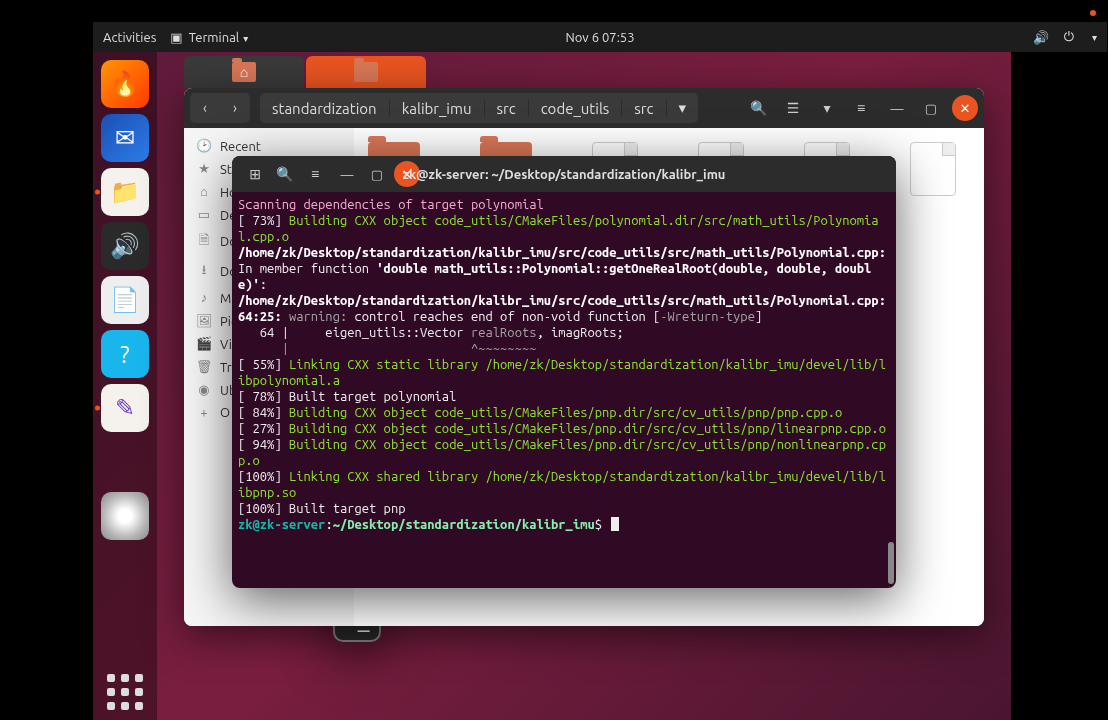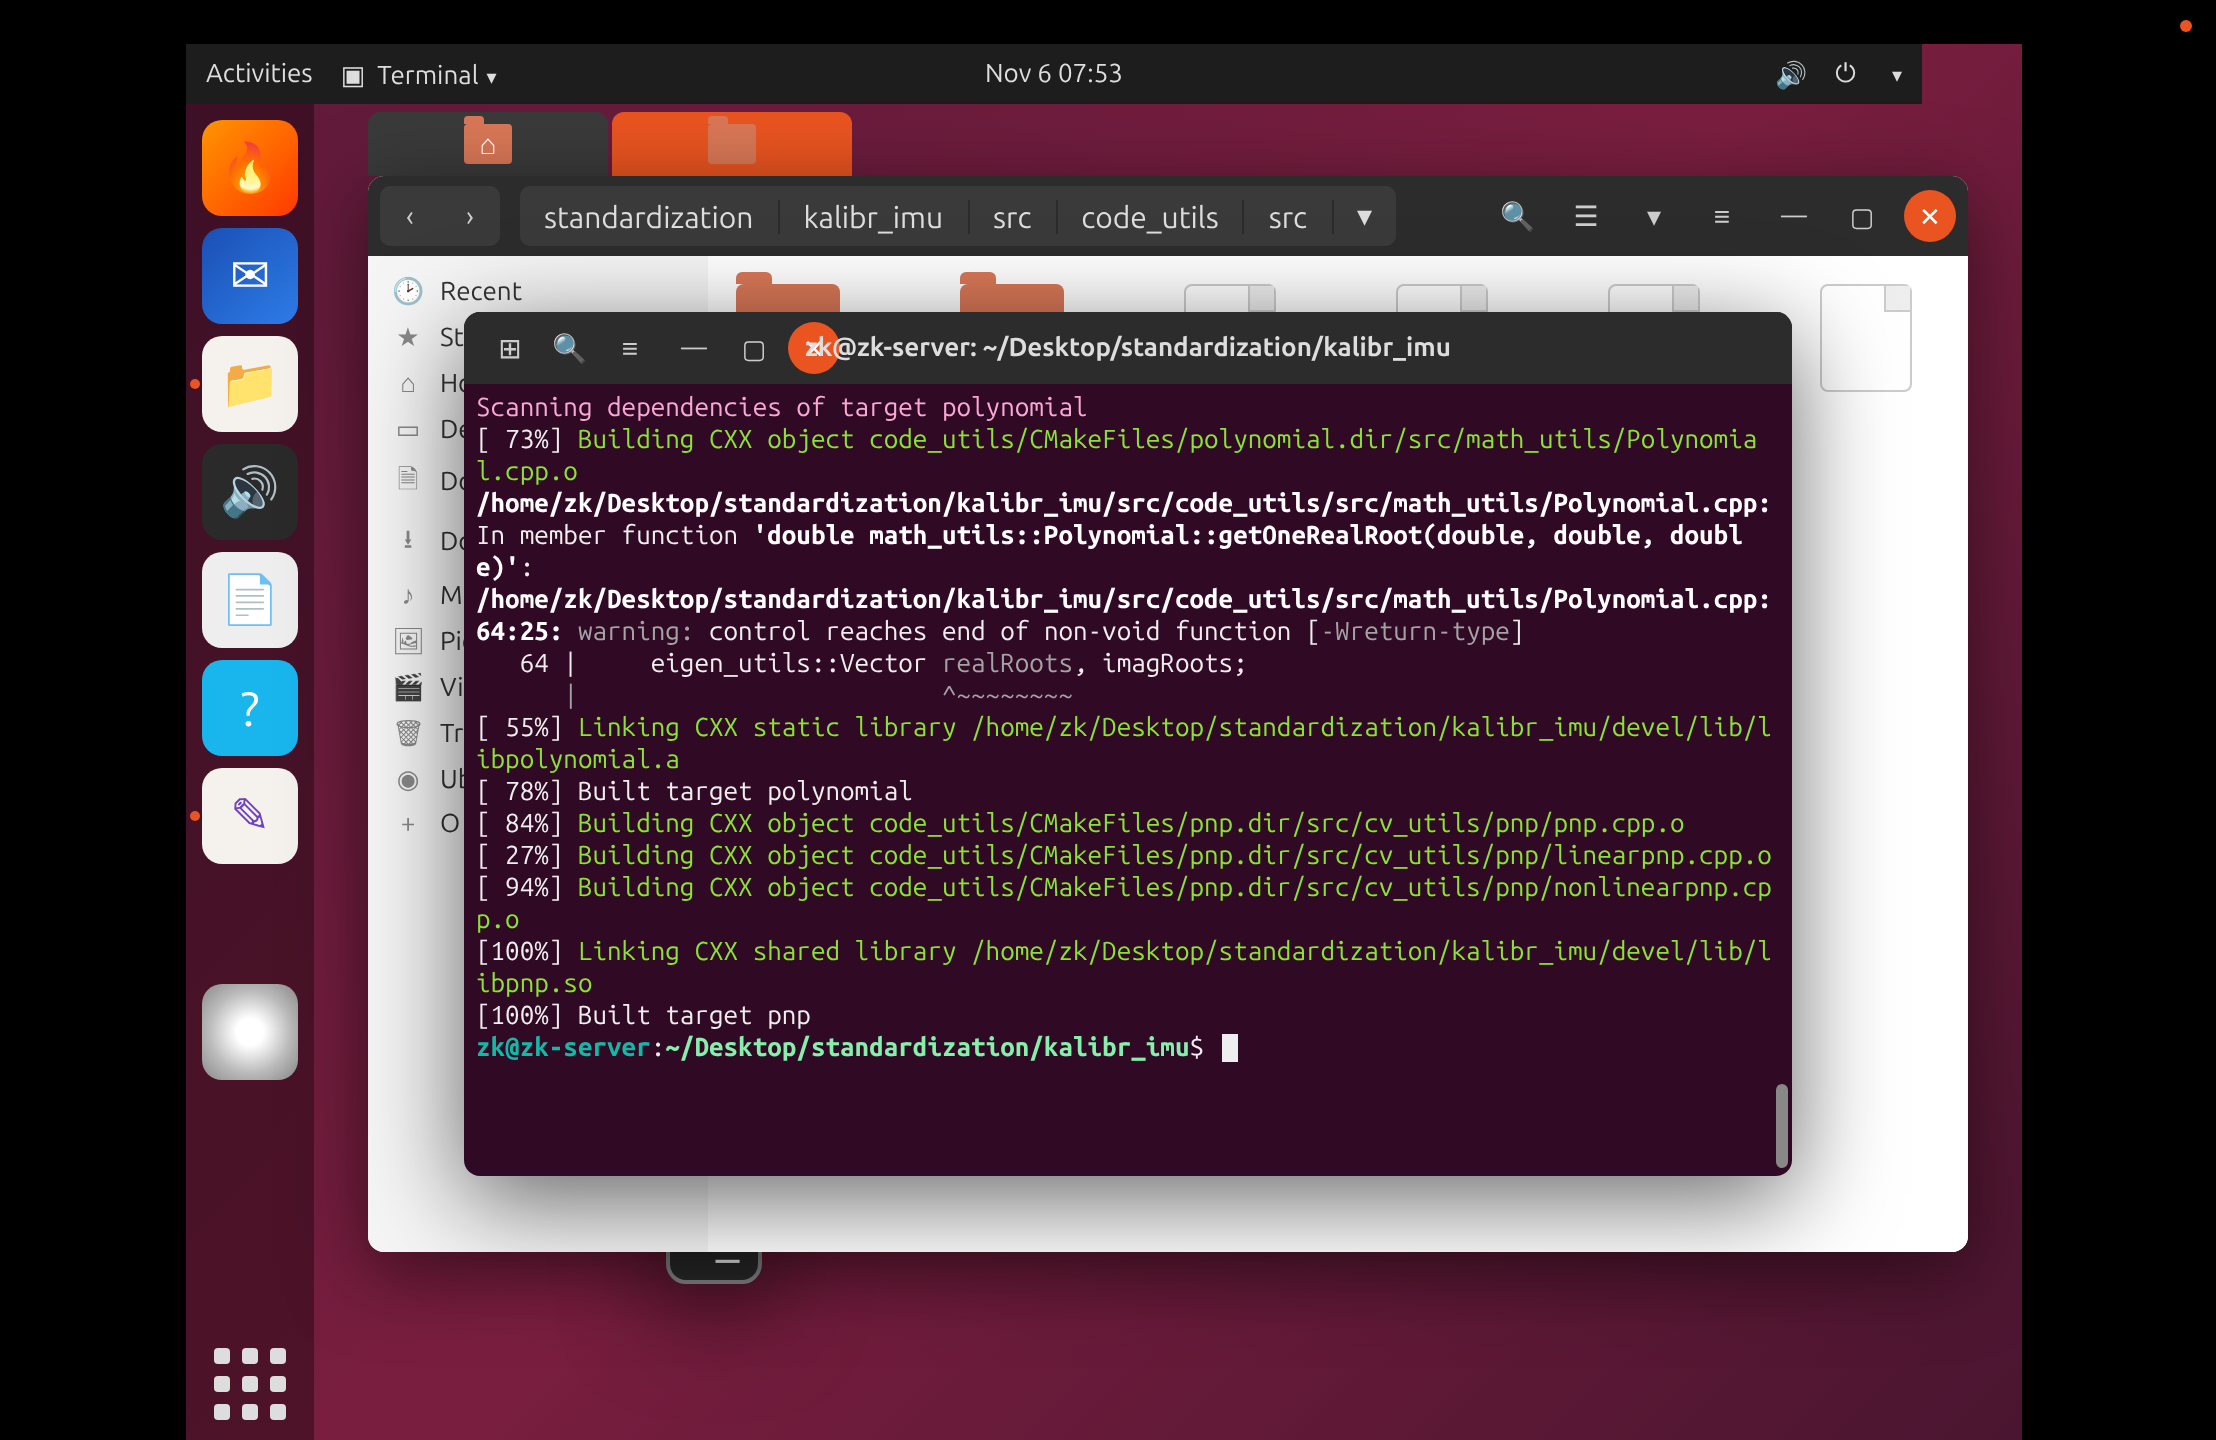--- a/index.html
+++ b/index.html
@@ -1,18 +1,18 @@
 <!DOCTYPE html>
 <html><head>
 <meta charset="utf-8">
 <style>
 html,body{margin:0;padding:0;width:1108px;height:720px;overflow:hidden;font-family:Ubuntu,"Segoe UI",sans-serif;background:#000}
 .screen{position:absolute;left:93px;top:22px;width:918px;height:698px;background:linear-gradient(135deg,#5e1a3a 0%,#7a1e3f 50%,#4a1530 100%)}
 
-.topbar{position:absolute;left:93px;top:22px;width:868px;height:30px;background:#1d1d1d;color:#ddd;display:flex;align-items:center;padding:0 10px;box-sizing:border-box;font-size:13px}
+.topbar{position:absolute;left:93px;top:22px;width:1014px;height:30px;background:#1d1d1d;color:#ddd;display:flex;align-items:center;padding:0 10px;box-sizing:border-box;font-size:13px}
 .topbar .left{display:flex;gap:14px;align-items:center}
 .topbar .center{position:absolute;left:50%;transform:translateX(-50%)}
 .topbar .right{margin-left:auto;display:flex;gap:14px;align-items:center}
 .dd{font-size:10px;margin-left:4px}
 
 .dock{position:absolute;left:93px;top:52px;width:64px;height:668px;background:rgba(0,0,0,.35);display:flex;flex-direction:column;align-items:center;padding-top:8px;gap:6px}
 .dock .ico{width:48px;height:48px;border-radius:10px;display:flex;align-items:center;justify-content:center;font-size:24px;color:#fff;position:relative}
 .dock .ico.ff{background:linear-gradient(135deg,#ff9500,#ff3b00);color:#3a0a6f}
 .dock .ico.tb{background:linear-gradient(135deg,#1a4fb4,#2e7de9)}
 .dock .ico.files{background:#f5f1ec;color:#555}

